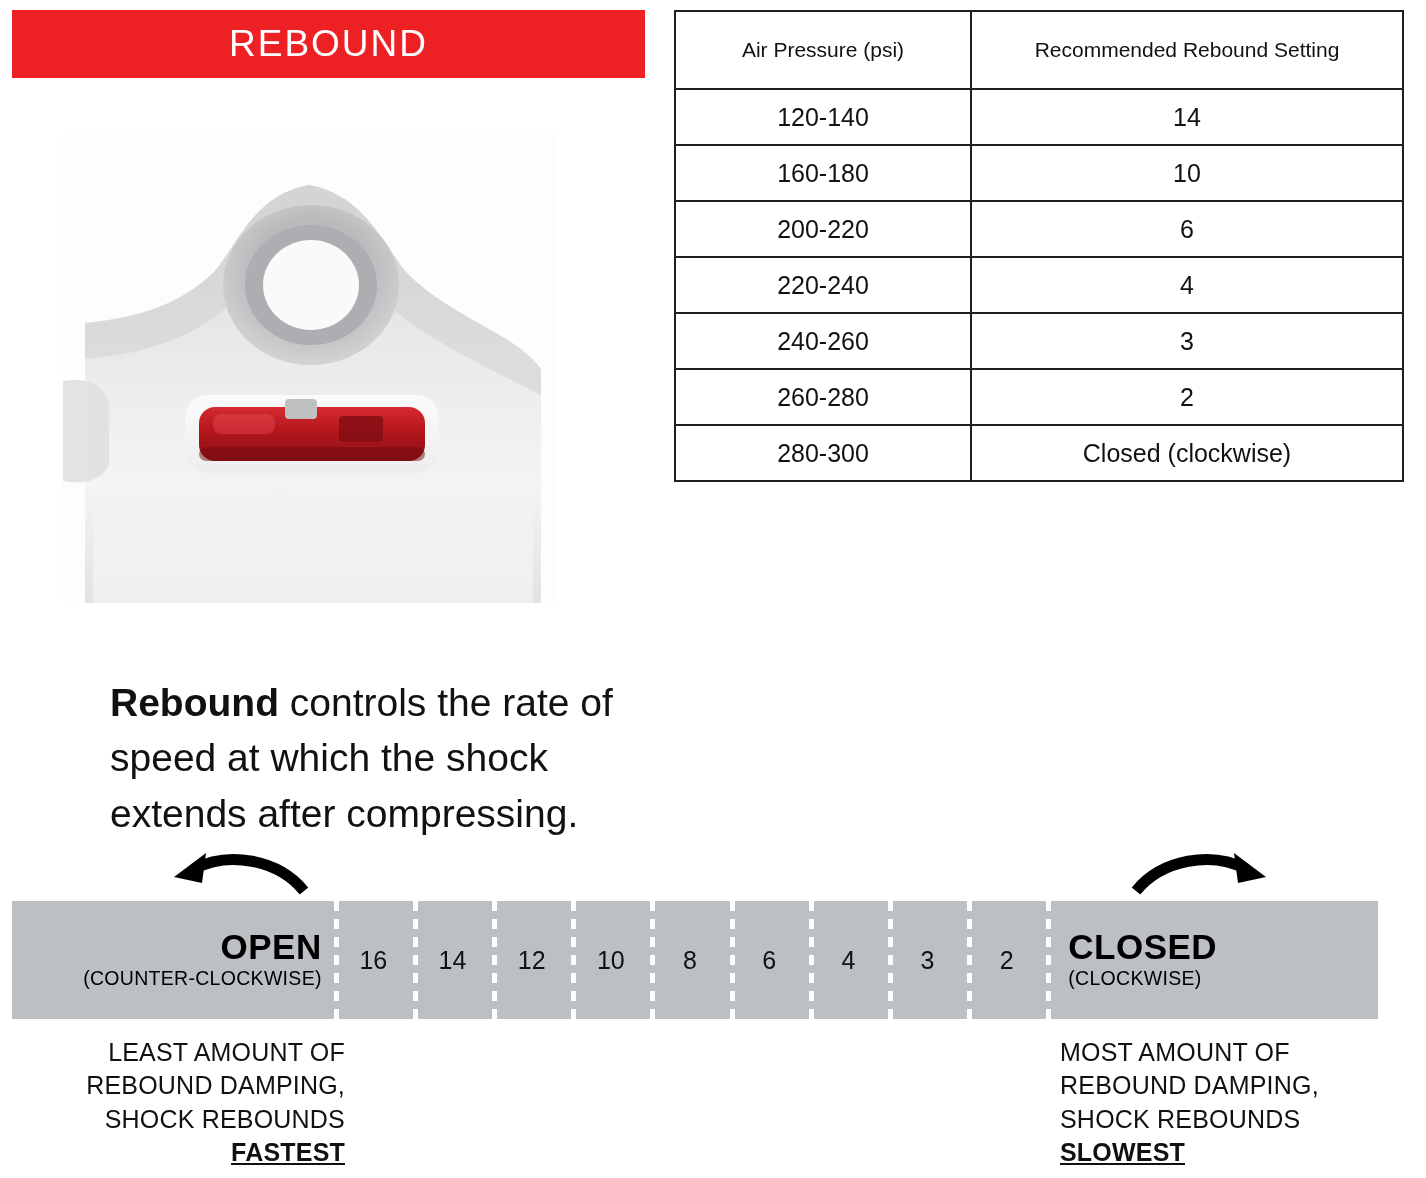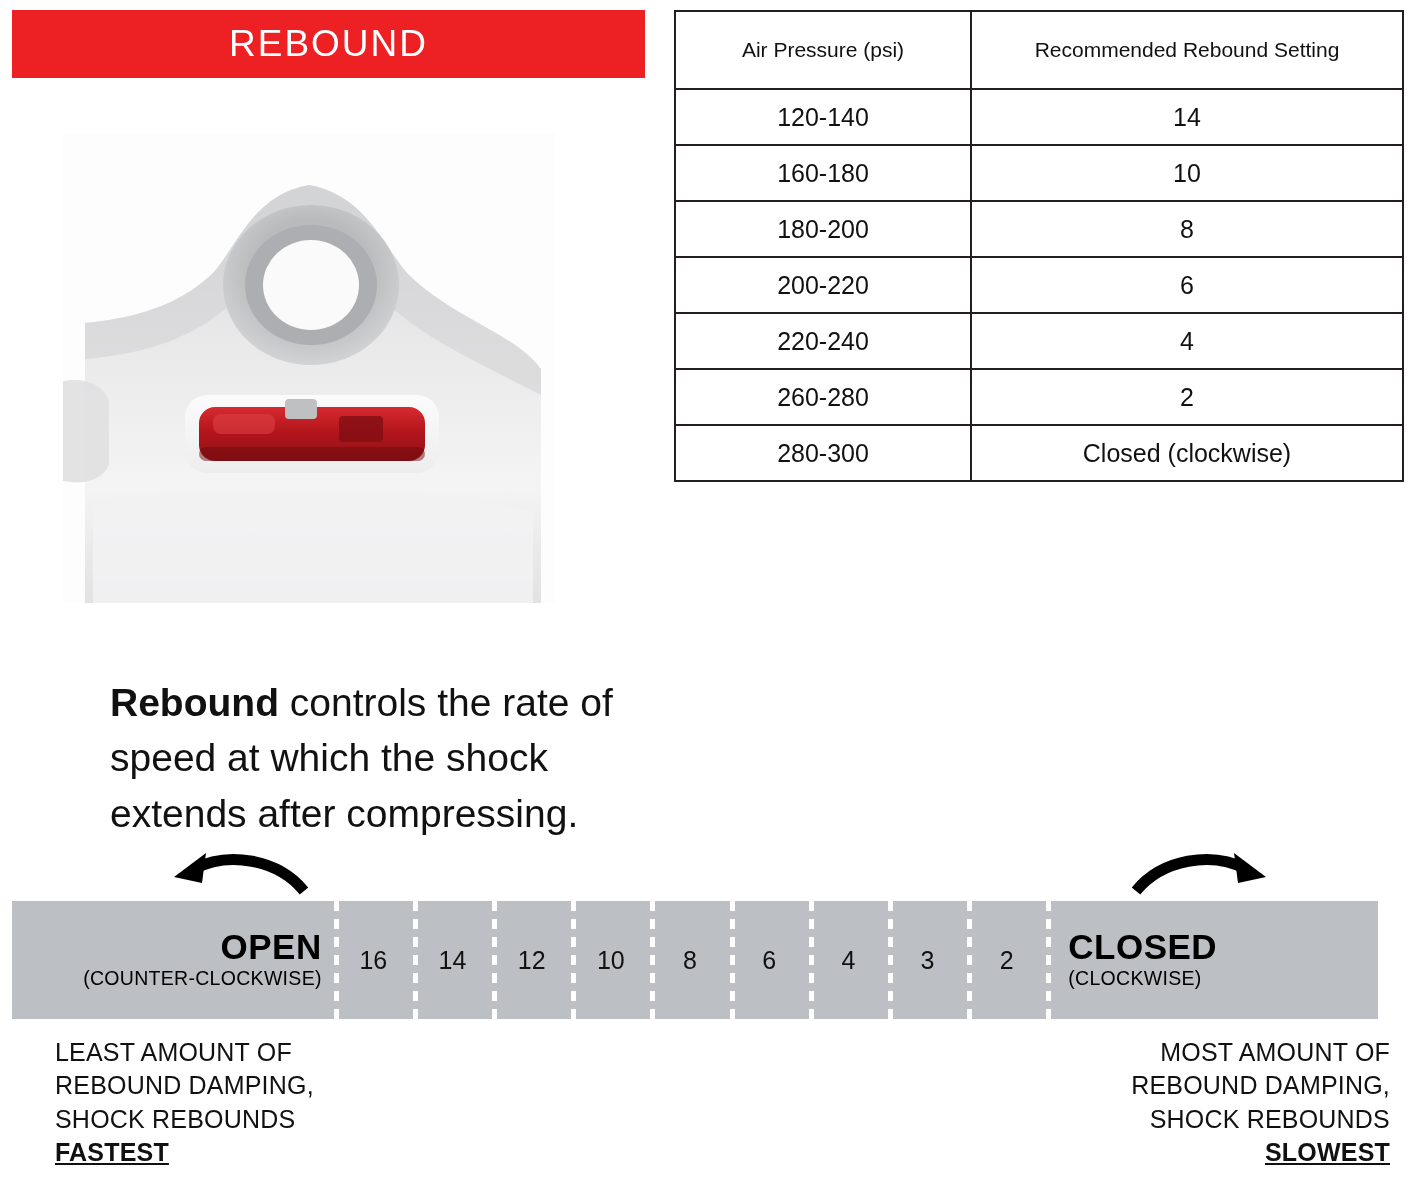--- a/index.html
+++ b/index.html
@@ -83,22 +83,22 @@
   .end-sub{font-size:19.5px;font-weight:400;letter-spacing:.3px;line-height:1.25;}
   .seg-end.left{align-items:flex-end;padding-right:12px;}
   .seg-end.right{align-items:flex-start;padding-left:22px;}
   .num-val{font-size:25px;font-weight:400;color:#111;}
 
   
   .cap{
     position:absolute;top:1036px;font-size:25px;line-height:1.33;
     letter-spacing:.2px;color:#111;
   }
-  .cap-left{left:55px;width:290px;text-align:left;}
-  .cap-right{left:1090px;width:300px;text-align:right;}
+  .cap-left{left:55px;width:290px;text-align:right;}
+  .cap-right{left:1060px;width:300px;text-align:left;}
   .cap .strong{font-weight:700;text-decoration:underline;}
 </style>
 </head>
 <body>
 
 <div class="banner">
   <span class="banner-title">REBOUND</span>
 </div>
 
 <div class="product">
@@ -171,30 +171,30 @@
     <tbody>
       <tr>
           <td>120-140</td>
           <td>14</td>
         </tr>
       <tr>
           <td>160-180</td>
           <td>10</td>
         </tr>
       <tr>
-          <td>180-200</td>
-          <td>8</td>
-        </tr>
-      <tr>
           <td>200-220</td>
           <td>6</td>
         </tr>
       <tr>
           <td>220-240</td>
           <td>4</td>
+        </tr>
+      <tr>
+          <td>240-260</td>
+          <td>3</td>
         </tr>
       <tr>
           <td>260-280</td>
           <td>2</td>
         </tr>
       <tr>
           <td>280-300</td>
           <td>Closed (clockwise)</td>
         </tr>
     </tbody>

